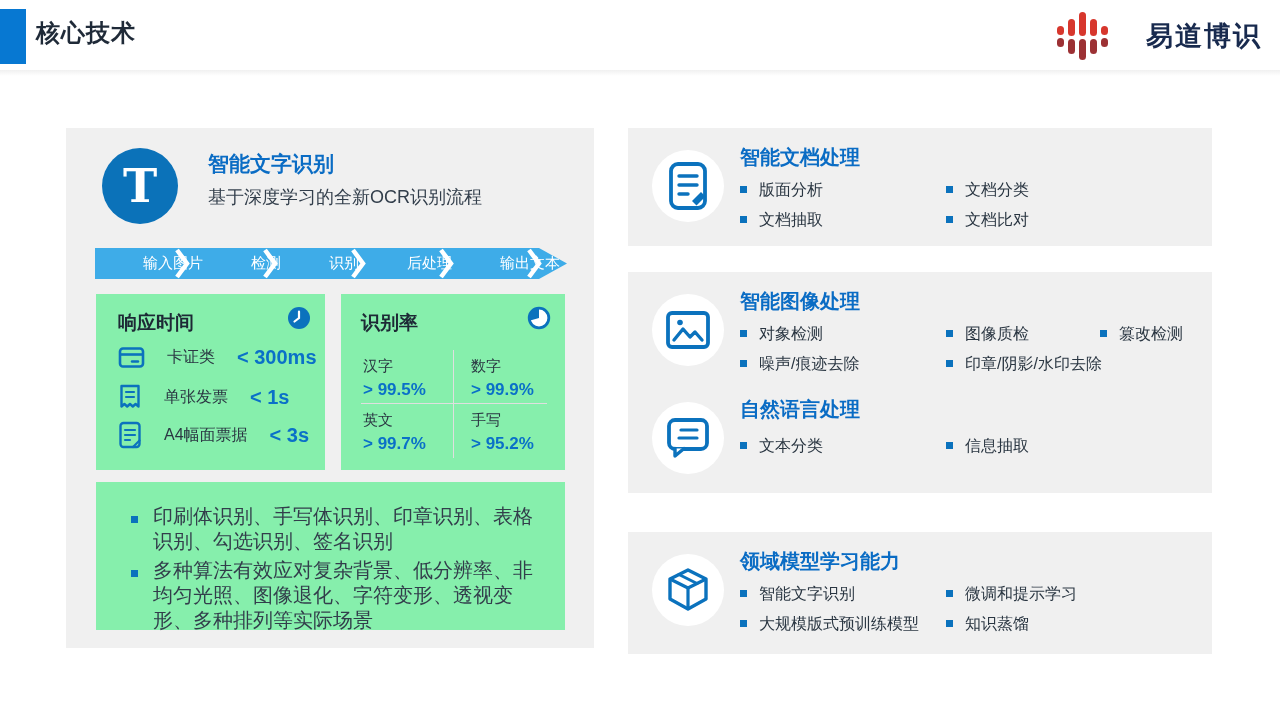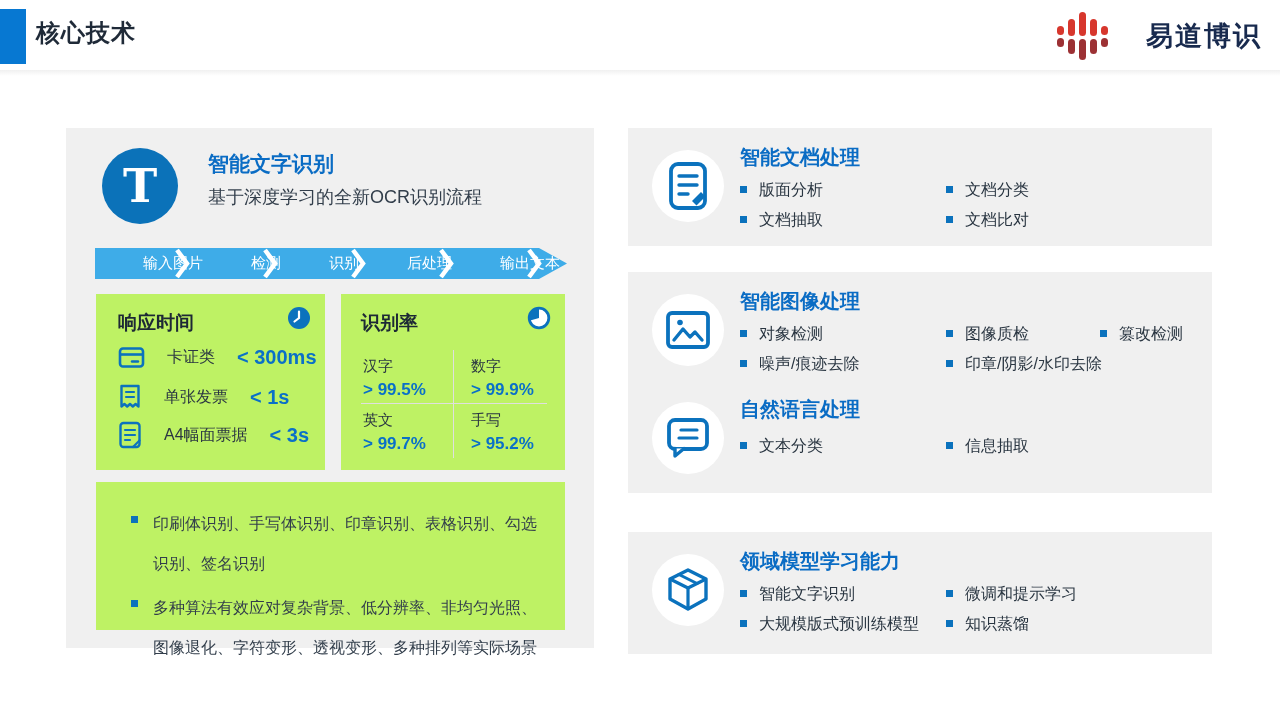--- a/index.html
+++ b/index.html
@@ -36,42 +36,42 @@
   
   .flow{position:absolute;left:29px;top:120px;width:472px;height:31px;}
   .flow-bar{position:absolute;left:0;top:0;width:472px;height:31px;background:#3EACE8;
             clip-path:polygon(0 0,444px 0,472px 50%,444px 100%,0 100%);}
   .flow-labels{position:absolute;left:0;top:0;width:440px;height:31px;display:flex;}
   .flow-step{flex:1;display:flex;align-items:center;justify-content:center;
              color:#fff;font-size:15px;white-space:nowrap;margin-left:48px;}
   .chev{position:absolute;top:0;}
 
   
-  .card{position:absolute;background:#bef264;}
+  .card{position:absolute;background:#86efac;}
   .card-response{left:30px;top:166px;width:229px;height:176px;}
   .card-accuracy{left:275px;top:166px;width:224px;height:176px;}
   .card-title{position:absolute;left:22px;top:16px;font-size:19px;font-weight:bold;color:#1D2935;}
   .card-corner{position:absolute;right:14px;top:12px;width:24px;height:24px;}
   .r-row{position:absolute;left:22px;display:flex;align-items:center;gap:22px;white-space:nowrap;}
   .r-row .ric{flex:0 0 auto;display:flex;}
   .r-label{font-size:16px;color:#2A3642;}
   .r-value{font-size:20px;font-weight:bold;color:#0A70C8;}
 
   .acc-grid{position:absolute;left:20px;top:56px;width:186px;height:108px;
             display:grid;grid-template-columns:1fr 1fr;grid-template-rows:1fr 1fr;}
   .acell{padding:7px 0 0 2px;}
   .acell:nth-child(1),.acell:nth-child(2){border-bottom:1px solid #DFDFDF;}
   .acell:nth-child(1),.acell:nth-child(3){border-right:1px solid #DFDFDF;}
   .acell:nth-child(2),.acell:nth-child(4){padding-left:17px;}
   .a-label{font-size:15px;color:#2A3642;margin-bottom:4px;}
   .a-value{font-size:17px;font-weight:bold;color:#0A70C8;}
 
   .card-bullets{left:30px;top:354px;width:469px;height:148px;}
   .blist{margin:0;padding:22px 26px 0 35px;list-style:none;}
-  .blist li{position:relative;padding-left:22px;margin-bottom:4px;font-size:16px;line-height:40px;color:#323E4B;}
+  .blist li{position:relative;padding-left:22px;margin-bottom:4px;font-size:20px;line-height:25px;color:#323E4B;}
   .sq{position:absolute;left:0;top:12px;width:7px;height:7px;background:#0B72BD;display:block;}
 
   
   .panel{position:absolute;left:628px;width:584px;background:#F0F0F0;}
   .p1{top:128px;height:118px;} .p2{top:272px;height:119px;}
   .p3{top:380px;height:113px;} .p4{top:532px;height:122px;}
   .p-circle{position:absolute;left:24px;top:22px;width:72px;height:72px;background:#fff;border-radius:50%;
             display:flex;align-items:center;justify-content:center;}
   .p-title{position:absolute;left:112px;top:16px;font-size:20px;font-weight:bold;color:#0A6CC4;}
   .p-col{position:absolute;top:52px;display:flex;flex-direction:column;gap:10px;}

